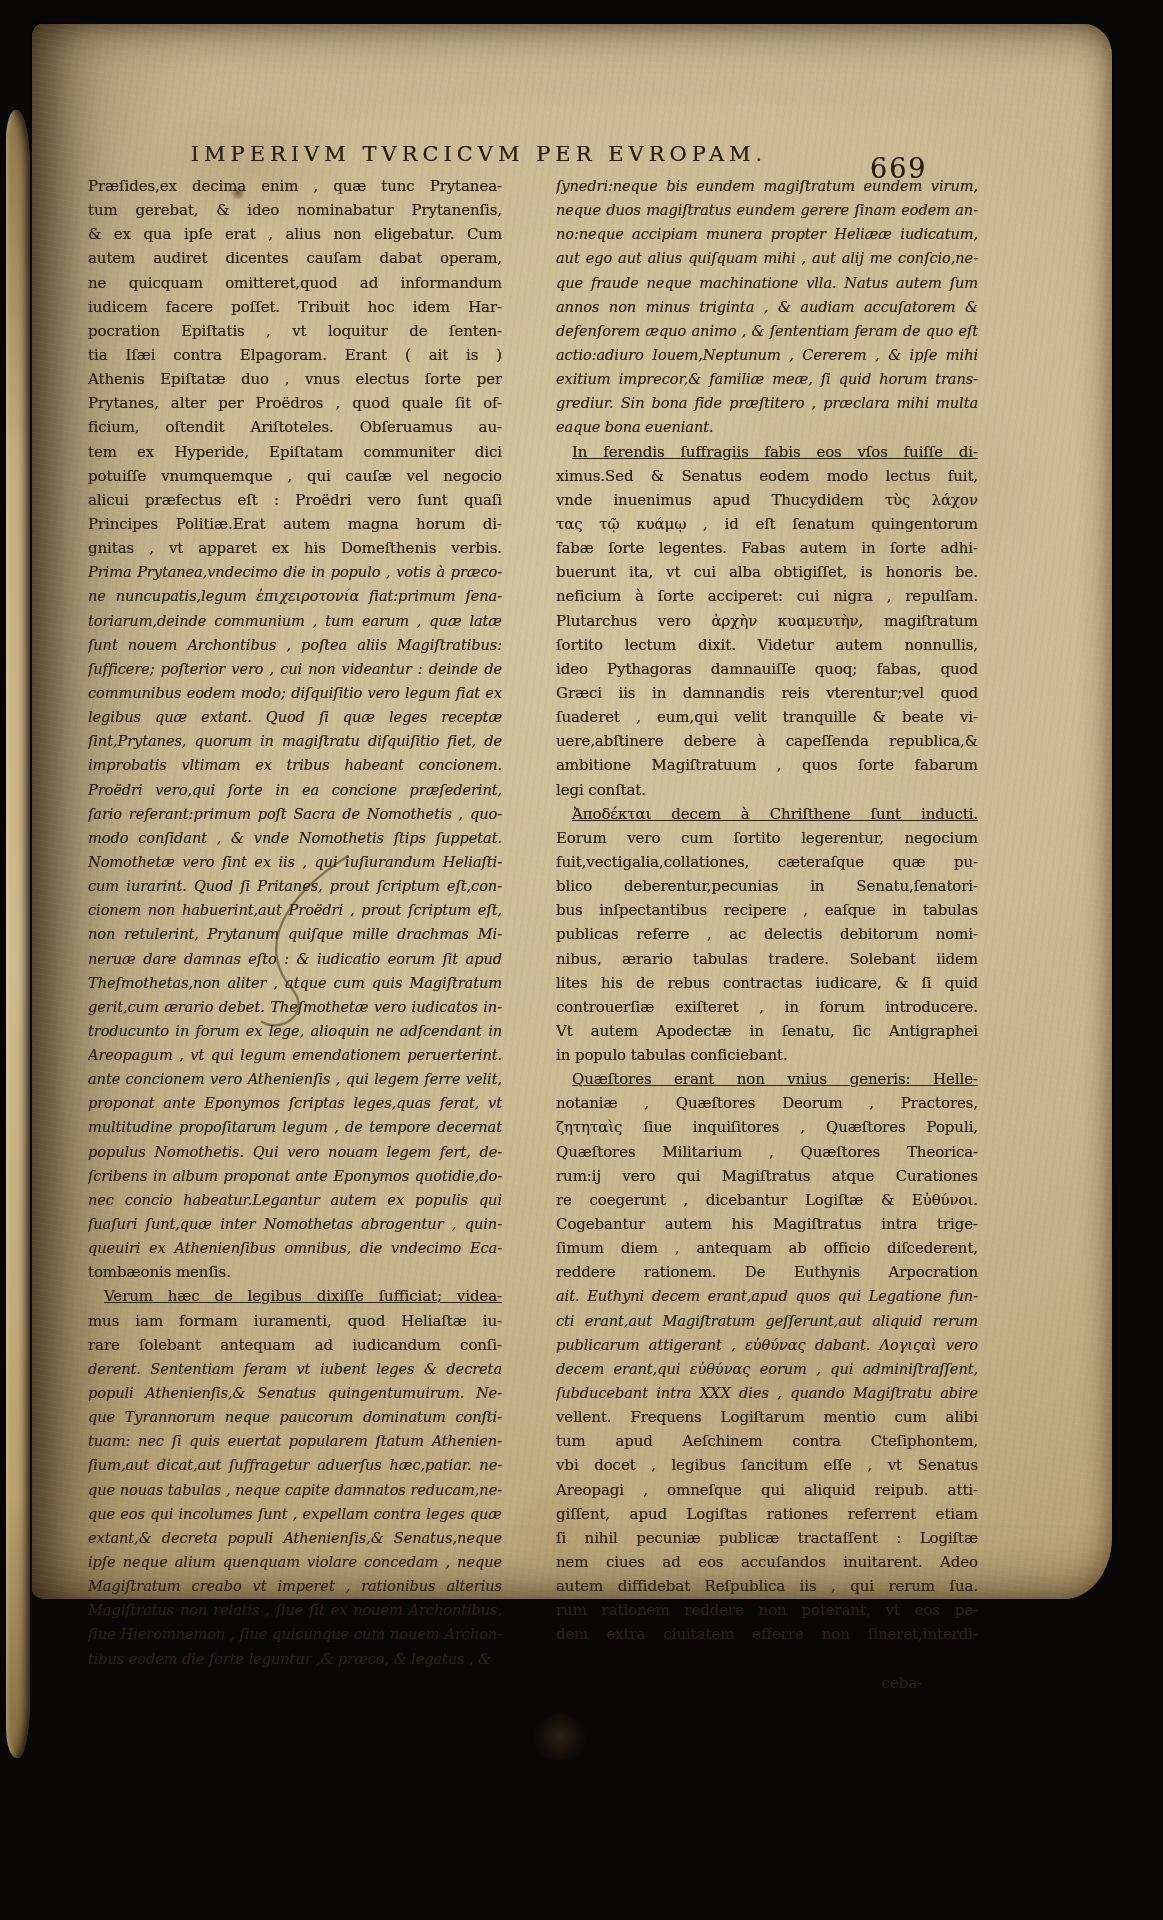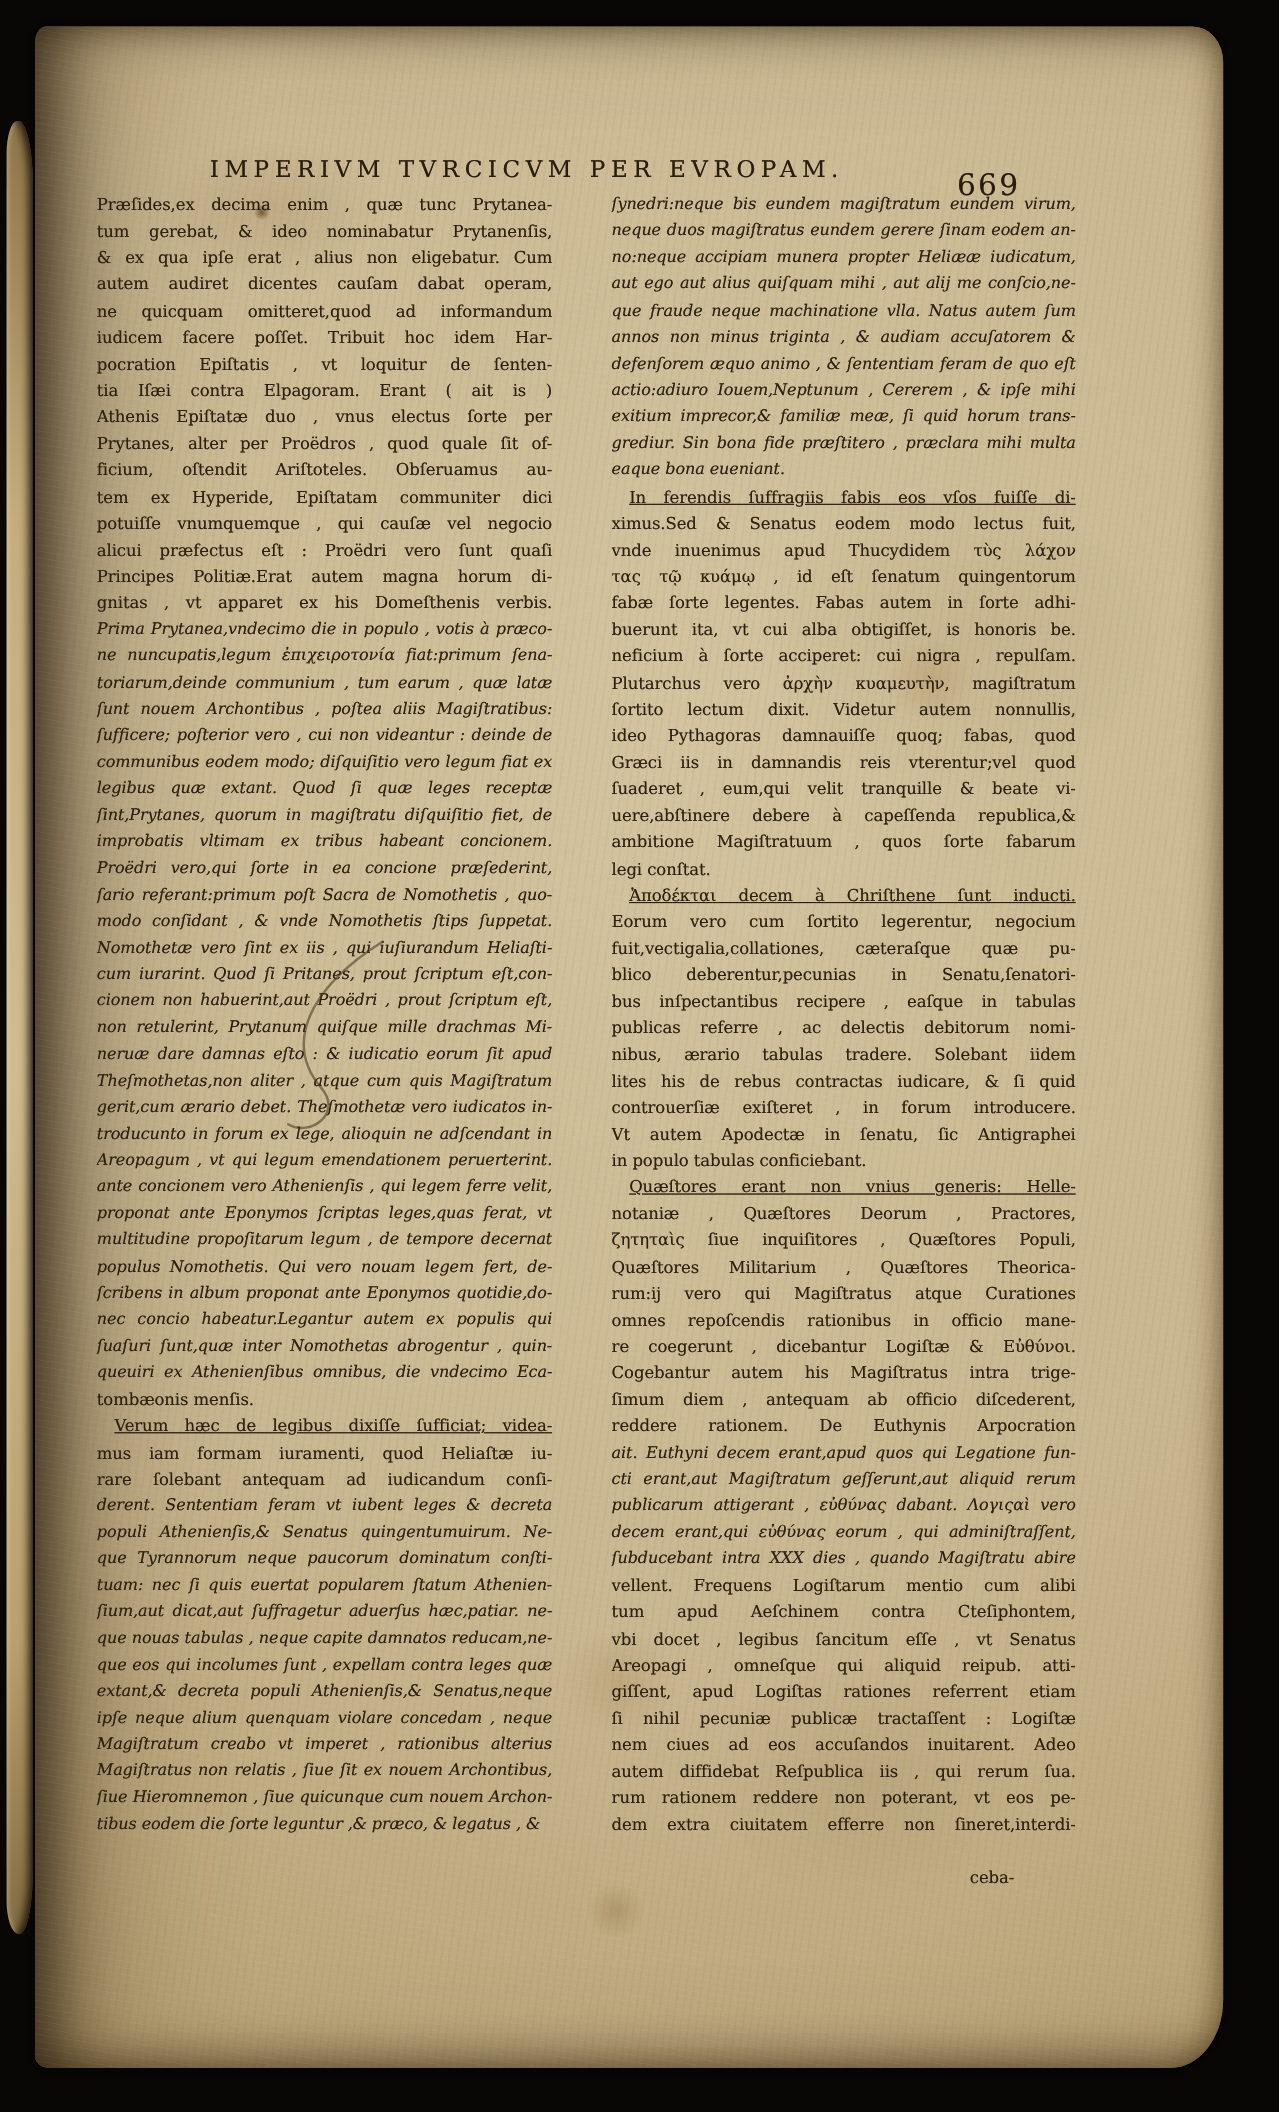--- a/index.html
+++ b/index.html
@@ -2,21 +2,21 @@
 <html><head>
 <meta charset="utf-8">
 <style>
   html,body{margin:0;padding:0;}
   body{
     width:1163px;height:1920px;position:relative;overflow:hidden;
     background:#090706;
     font-family:"DejaVu Serif", serif;
   }
   .page{
-    position:absolute;left:32px;top:24px;width:1080px;height:1856px;
+    position:absolute;left:32px;top:24px;width:1080px;height:1575px;
     background:radial-gradient(120% 90% at 55% 35%, #d3c49f 0%, #c9b791 48%, #b8a376 80%, #9f8956 100%);
     border-radius:10px 28px 48px 14px / 14px 32px 62px 10px;
     box-shadow:
       inset 38px 0 55px -18px rgba(25,15,6,.62),
       inset 100px 0 140px -60px rgba(66,46,22,.45),
       inset -14px 0 26px -12px rgba(84,60,28,.55),
       inset 0 18px 36px -18px rgba(70,48,22,.5),
       inset 0 -24px 48px -22px rgba(70,48,22,.5),
       0 0 3px 1px rgba(0,0,0,.65);
   }
@@ -183,21 +183,20 @@
       <div class="ln">nibus, ærario tabulas tradere.  Solebant iidem</div>
       <div class="ln">lites his de rebus contractas iudicare, &amp; ſi quid</div>
       <div class="ln">controuerſiæ exiſteret ,  in forum introducere.</div>
       <div class="ln">Vt autem Apodectæ in ſenatu, ſic Antigraphei</div>
       <div class="ln end">in populo tabulas conficiebant.</div>
       <div class="ln ind">Quæſtores erant non vnius generis: Helle-</div>
       <div class="ln">notaniæ ,  Quæſtores Deorum ,  Practores,</div>
       <div class="ln">ζητηταὶς ſiue inquiſitores ,  Quæſtores Populi,</div>
       <div class="ln">Quæſtores Militarium ,  Quæſtores Theorica-</div>
       <div class="ln">rum:ij vero qui Magiſtratus atque Curationes</div>
-      <div class="ln">omnes repoſcendis rationibus in officio mane-</div>
       <div class="ln">re coegerunt ,  dicebantur Logiſtæ &amp; Εὐθύνοι.</div>
       <div class="ln">Cogebantur autem his Magiſtratus intra trige-</div>
       <div class="ln">ſimum diem , antequam ab officio diſcederent,</div>
       <div class="ln">reddere rationem.  De Euthynis Arpocration</div>
       <div class="ln it">ait. Euthyni decem erant,apud quos qui Legatione fun-</div>
       <div class="ln it">cti erant,aut Magiſtratum geſſerunt,aut aliquid rerum</div>
       <div class="ln it">publicarum attigerant , εὐθύνας dabant. Λογιςαὶ vero</div>
       <div class="ln it">decem erant,qui εὐθύνας eorum , qui adminiſtraſſent,</div>
       <div class="ln it">ſubducebant intra XXX dies , quando Magiſtratu abire</div>
       <div class="ln">vellent.  Frequens Logiſtarum mentio cum alibi</div>

